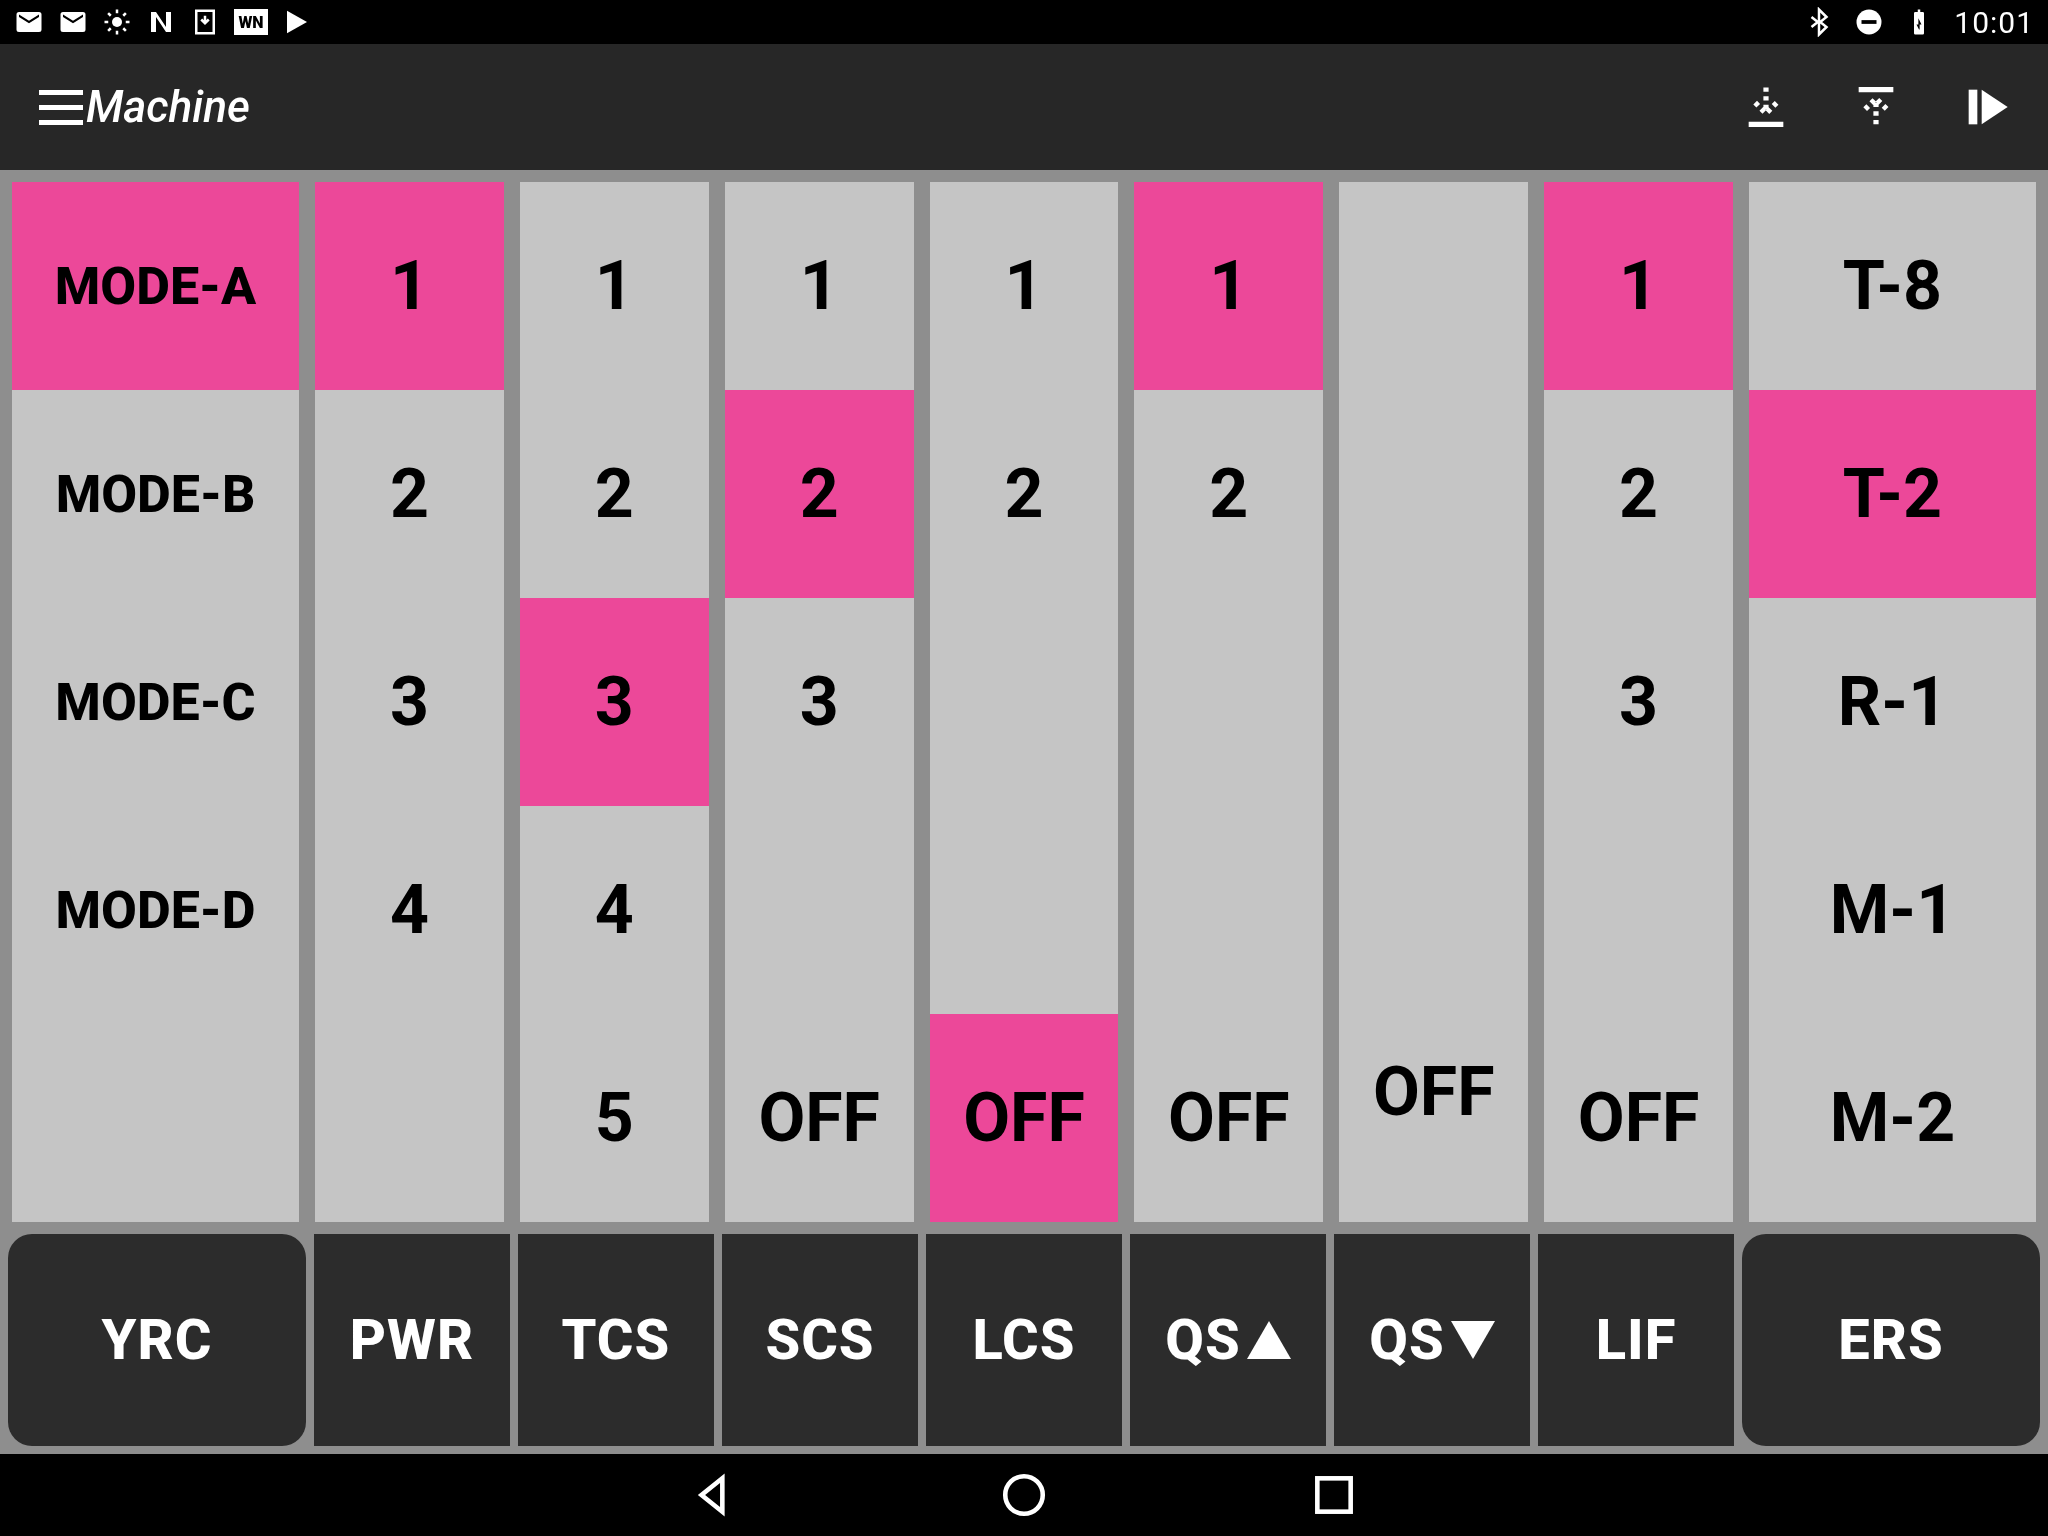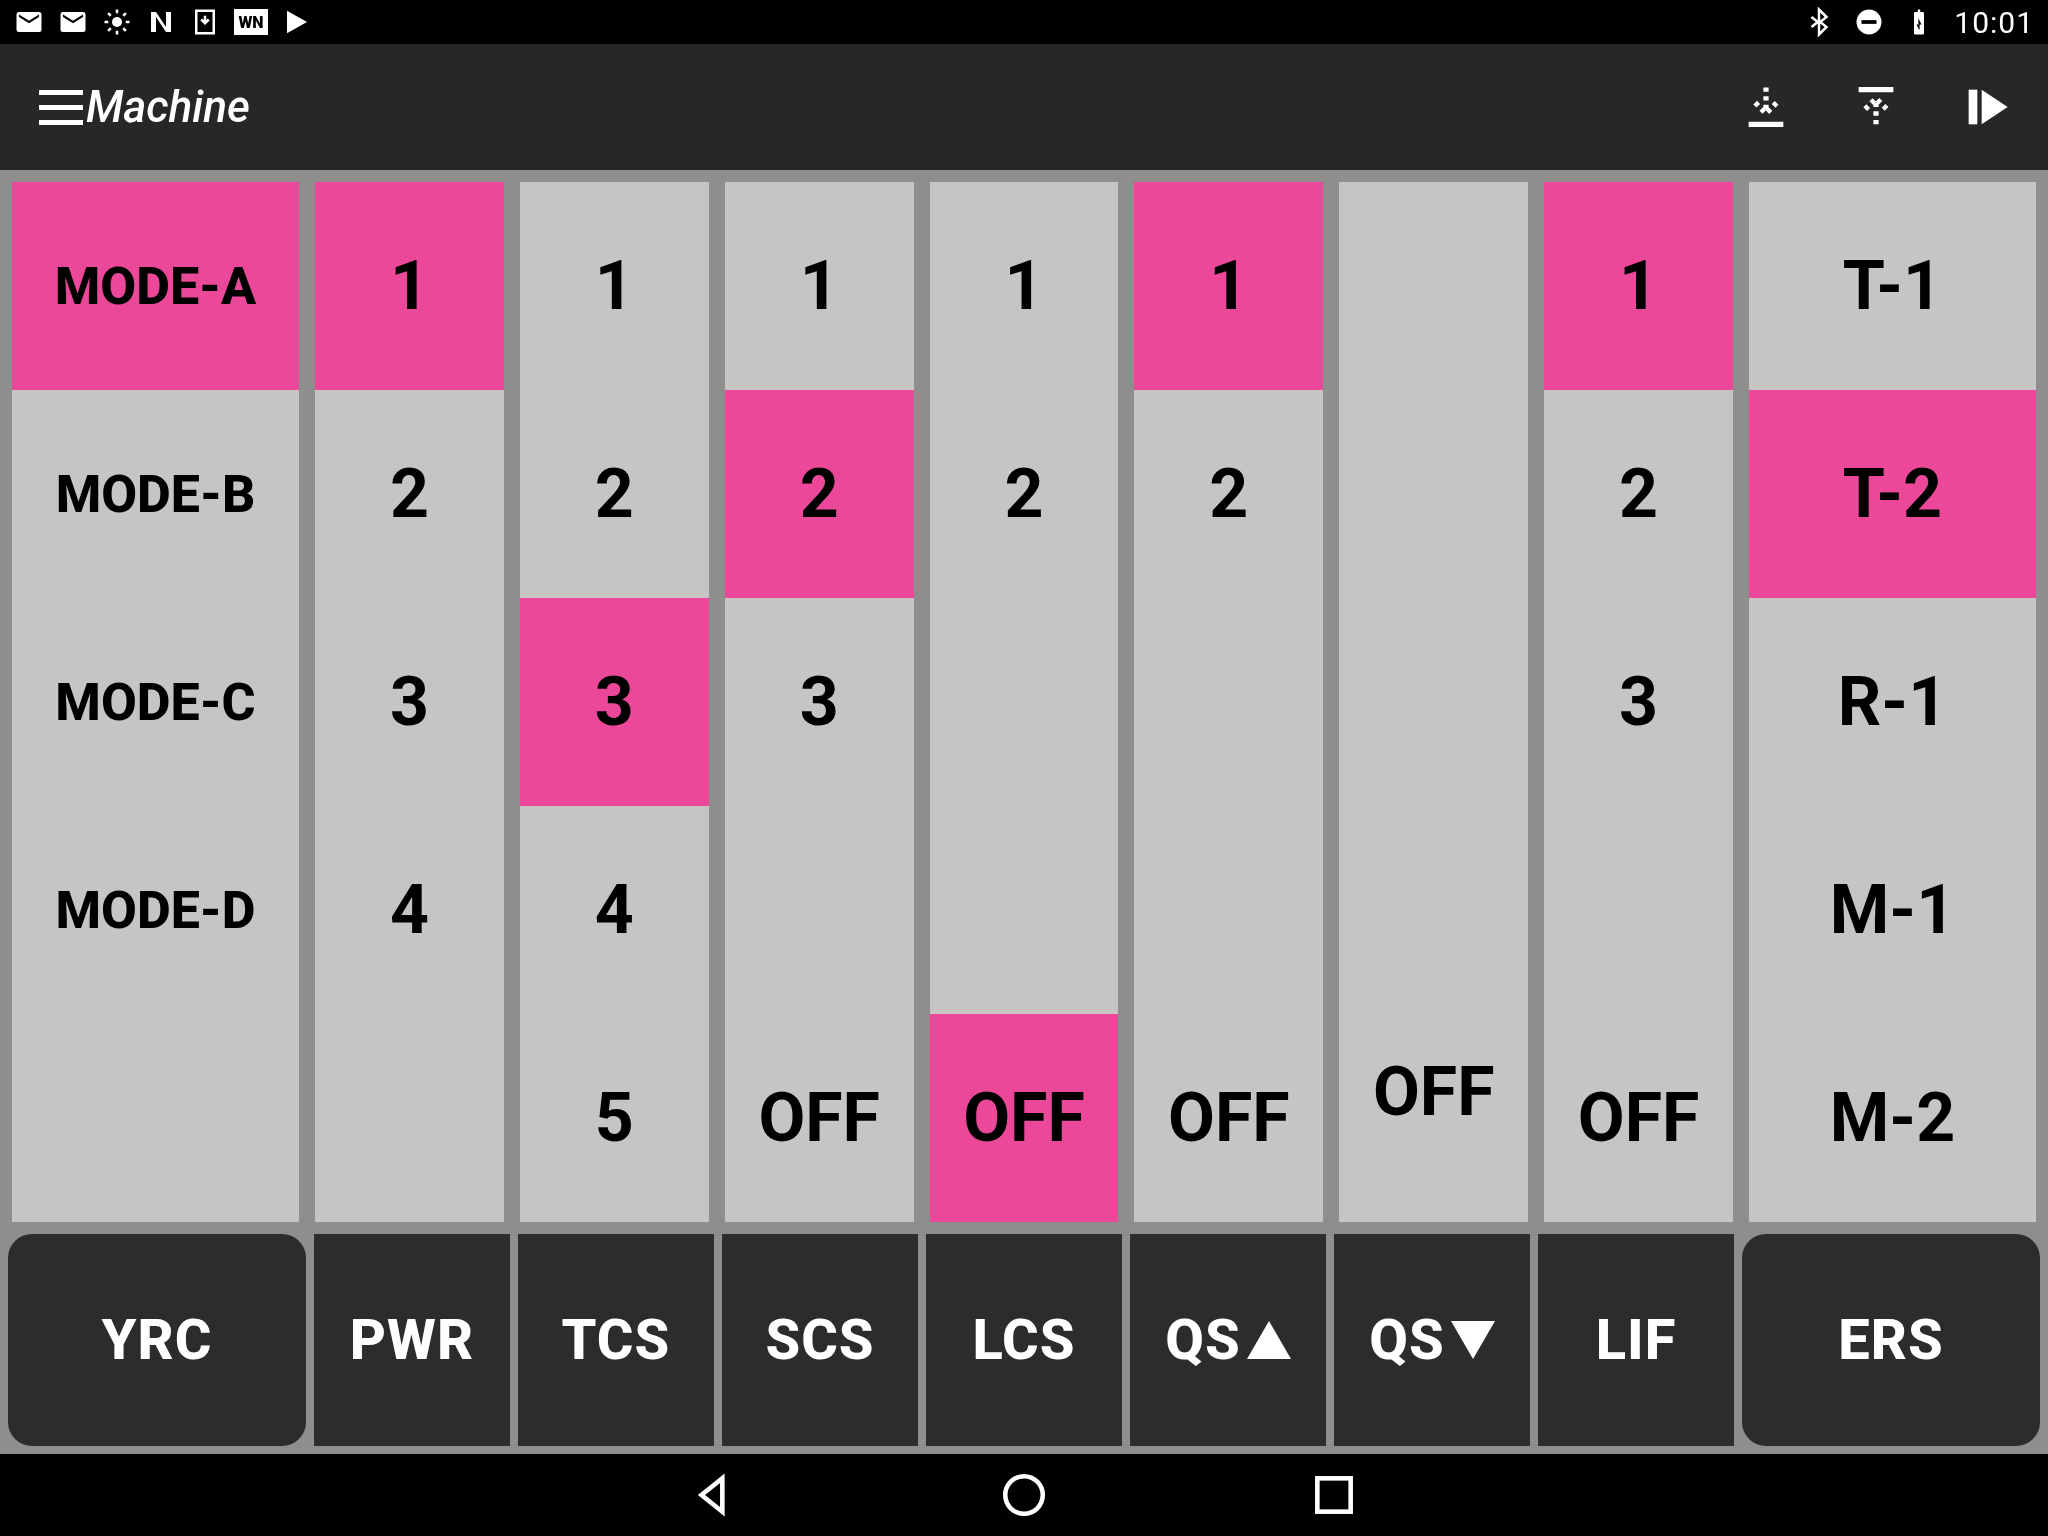--- a/index.html
+++ b/index.html
@@ -256,21 +256,21 @@
         <div class="cell">OFF</div>
       </div>
       <div class="column">
         <div class="cell selected">1</div>
         <div class="cell">2</div>
         <div class="cell">3</div>
         <div class="cell empty"></div>
         <div class="cell">OFF</div>
       </div>
       <div class="column wide">
-        <div class="cell">T-1</div>
+        <div class="cell">T-8</div>
         <div class="cell selected">T-2</div>
         <div class="cell">R-1</div>
         <div class="cell">M-1</div>
         <div class="cell">M-2</div>
       </div>
     </div>
   <div class="header-row" id="grid-headers">
       <div class="header-cell wide">
         <span>YRC</span>
       </div>

